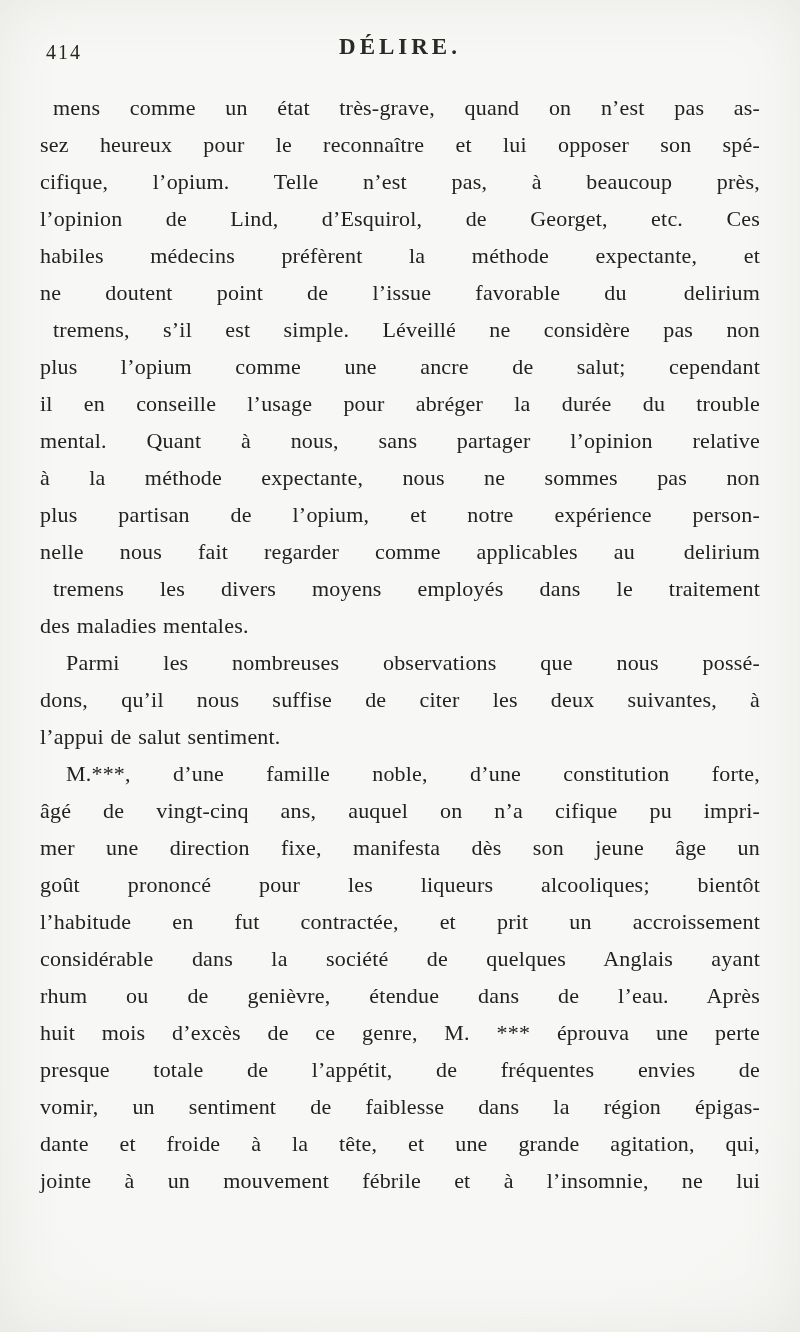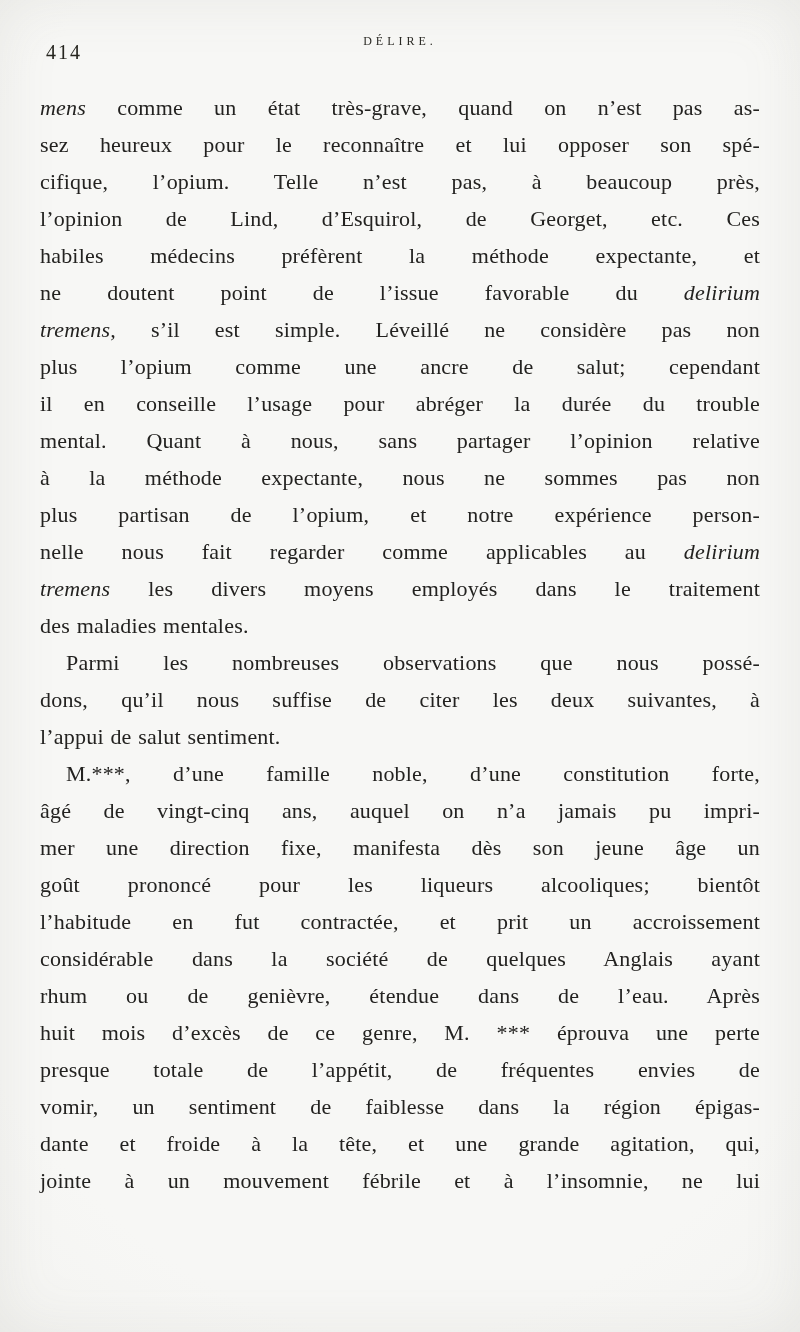--- a/index.html
+++ b/index.html
@@ -30,23 +30,24 @@
     position: absolute;
     left: 6px;
     top: 7px;
     font-size: 20px;
     letter-spacing: 2px;
     color: #26251f;
   }
   .running-title {
     display: block;
     text-align: center;
-    font-size: 12px;
+    font-size: 23px;
     letter-spacing: 4px;
     color: #2a2924;
+    font-weight: bold;
   }
   .page-body {
     margin-top: 0;
   }
   .line {
     font-size: 22px;
     line-height: 37px;
     letter-spacing: 0.2px;
     word-spacing: 1px;
     text-align: justify;
@@ -54,21 +55,21 @@
     white-space: normal;
     color: #232220;
   }
   .line.end {
     text-align-last: left;
   }
   .line.indent {
     text-indent: 26px;
   }
   .it {
-    font-style: italic;
+    margin-left: 13px;
   }
 </style>
 </head>
 <body>
 
 <div class="page">
   <div class="page-header">
     <span class="page-number">414</span>
     <span class="running-title">DÉLIRE.</span>
   </div>
@@ -85,21 +86,21 @@
       <div class="line"><span>mental. Quant à nous, sans partager l’opinion relative</span></div>
       <div class="line"><span>à la méthode expectante, nous ne sommes pas non</span></div>
       <div class="line"><span>plus partisan de l’opium, et notre expérience person-</span></div>
       <div class="line"><span>nelle nous fait regarder comme applicables au </span><span class="it">delirium</span></div>
       <div class="line"><span class="it">tremens</span><span> les divers moyens employés dans le traitement</span></div>
       <div class="line end"><span>des maladies mentales.</span></div>
       <div class="line indent"><span>Parmi les nombreuses observations que nous possé-</span></div>
       <div class="line"><span>dons, qu’il nous suffise de citer les deux suivantes, à</span></div>
       <div class="line end"><span>l’appui de salut sentiment.</span></div>
       <div class="line indent"><span>M.***, d’une famille noble, d’une constitution forte,</span></div>
-      <div class="line"><span>âgé de vingt-cinq ans, auquel on n’a jamais pu impri-</span></div>
+      <div class="line"><span>âgé de vingt-cinq ans, auquel on n’a cifique pu impri-</span></div>
       <div class="line"><span>mer une direction fixe, manifesta dès son jeune âge un</span></div>
       <div class="line"><span>goût prononcé pour les liqueurs alcooliques; bientôt</span></div>
       <div class="line"><span>l’habitude en fut contractée, et prit un accroissement</span></div>
       <div class="line"><span>considérable dans la société de quelques Anglais ayant</span></div>
       <div class="line"><span>rhum ou de genièvre, étendue dans de l’eau. Après</span></div>
       <div class="line"><span>huit mois d’excès de ce genre, M. *** éprouva une perte</span></div>
       <div class="line"><span>presque totale de l’appétit, de fréquentes envies de</span></div>
       <div class="line"><span>vomir, un sentiment de faiblesse dans la région épigas-</span></div>
       <div class="line"><span>dante et froide à la tête, et une grande agitation, qui,</span></div>
       <div class="line"><span>jointe à un mouvement fébrile et à l’insomnie, ne lui</span></div>

